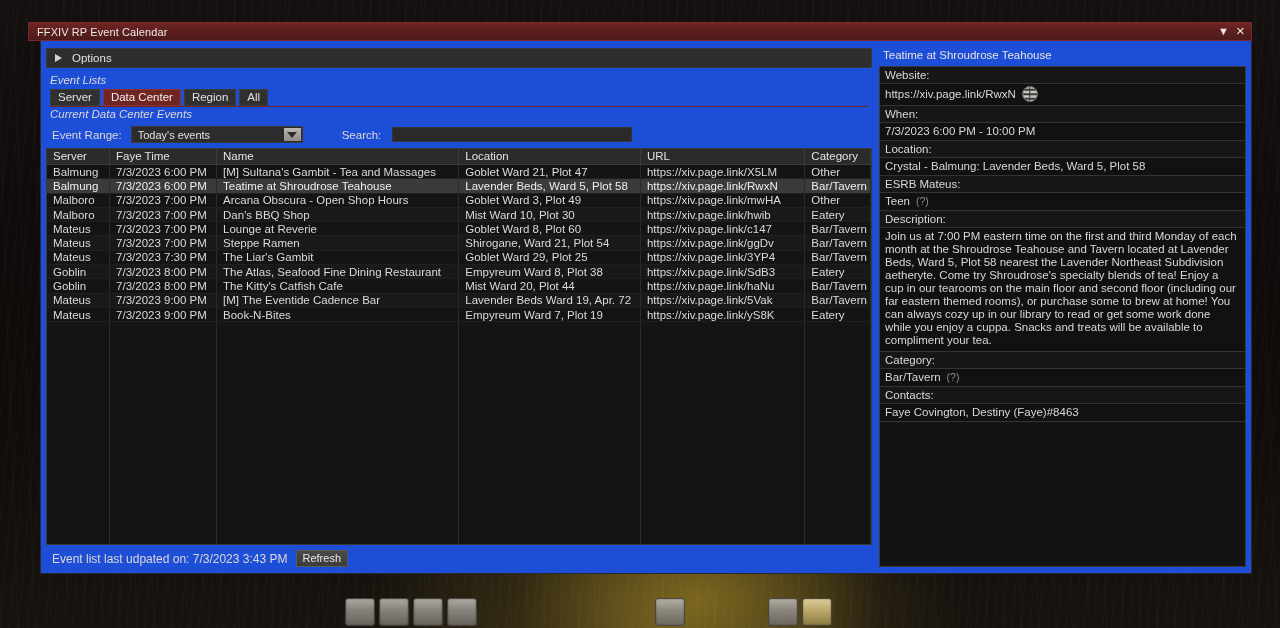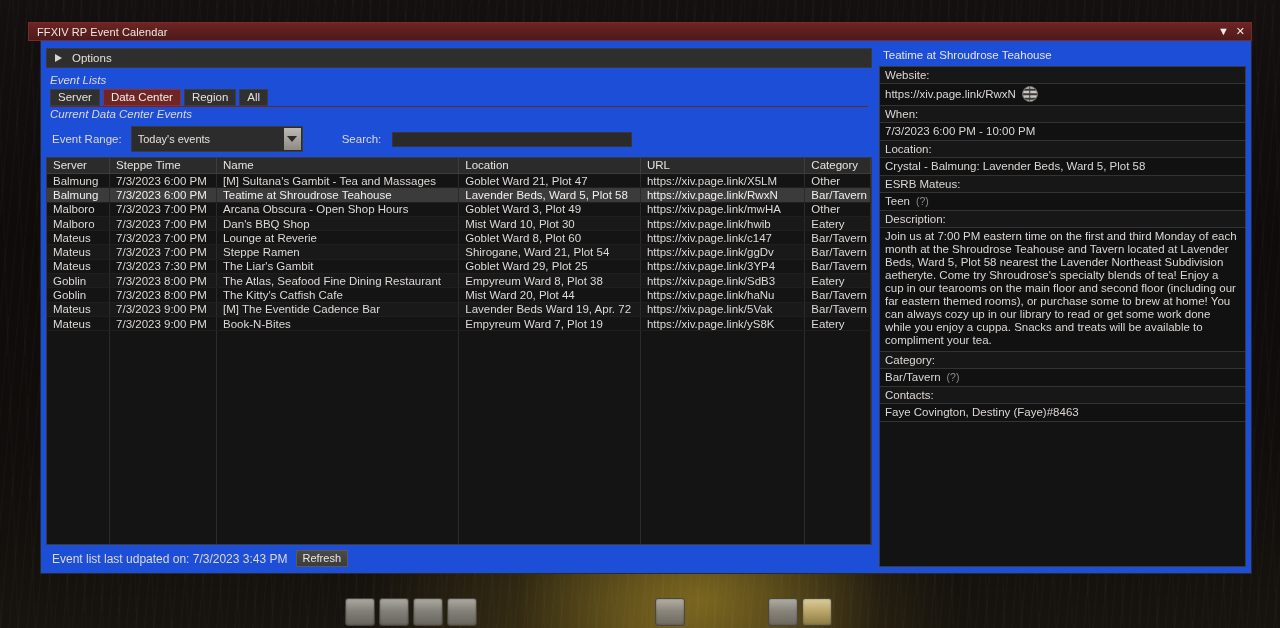--- a/index.html
+++ b/index.html
@@ -119,21 +119,21 @@
   .tabs-underline { height: 1px; background: #6e2524; margin: 0 4px; }
 
   .controls-row {
     display: flex; align-items: center;
     padding: 4px 0 5px 6px;
     gap: 0;
   }
   .ctl-label { color: #ddd8d5; font-size: 11.5px; }
   .combo {
     position: relative;
-    width: 172px; height: 26px;
+    width: 172px; height: 17px;
     background: #2c2c2c;
     border: 1px solid #3b3b3b;
     margin-left: 9px;
     display: flex; align-items: center;
     padding-left: 6px;
     cursor: pointer;
   }
   .combo .cval { color: #e4e0dd; font-size: 11px; }
   .combo .carrow {
     position: absolute; right: 1px; top: 1px; bottom: 1px; width: 17px;
@@ -319,21 +319,21 @@
             <col class="col-server">
               <col class="col-start">
               <col class="col-name">
             <col class="col-location">
               <col class="col-url">
               <col class="col-category">
           </colgroup>
           <thead>
             <tr>
               <th>Server</th>
-              <th>Steppe Time</th>
+              <th>Faye Time</th>
               <th>Name</th>
               <th>Location</th>
               <th>URL</th>
               <th>Category</th>
             </tr>
           </thead>
           <tbody id="events-body">
               <tr class="row-odd">
                 <td>Balmung</td>
                 <td>7/3/2023 6:00 PM</td>

